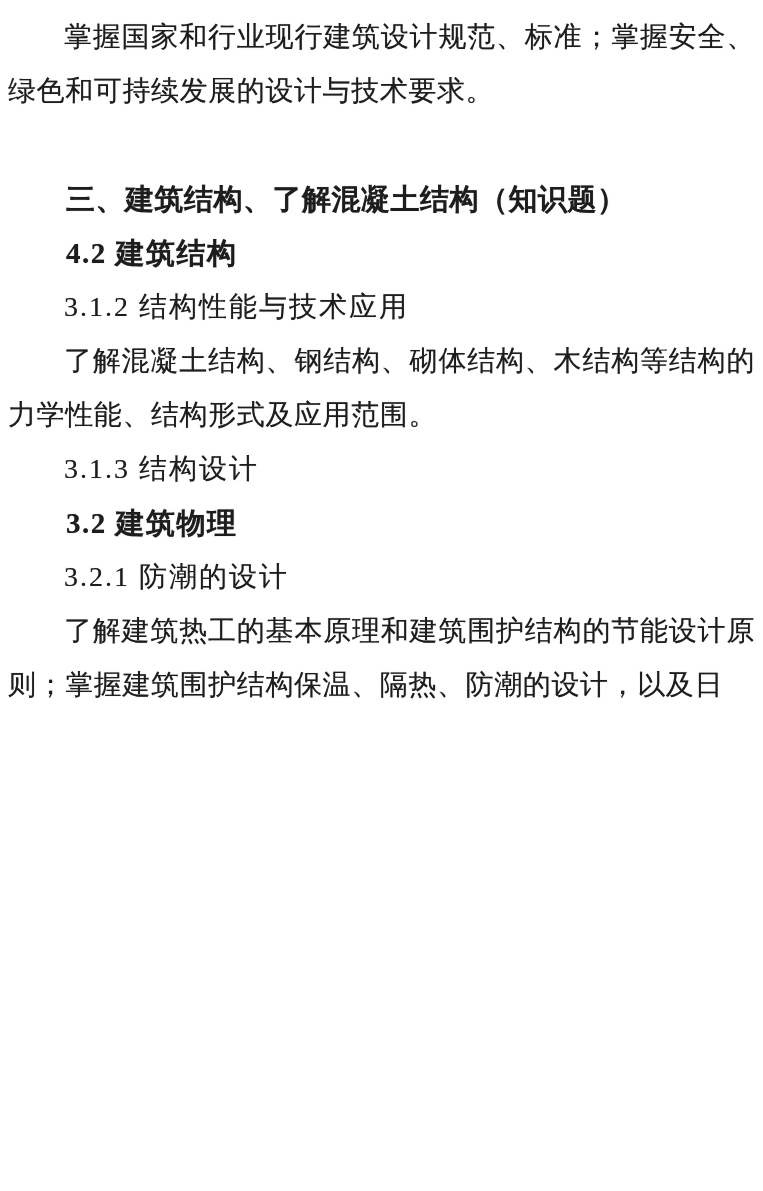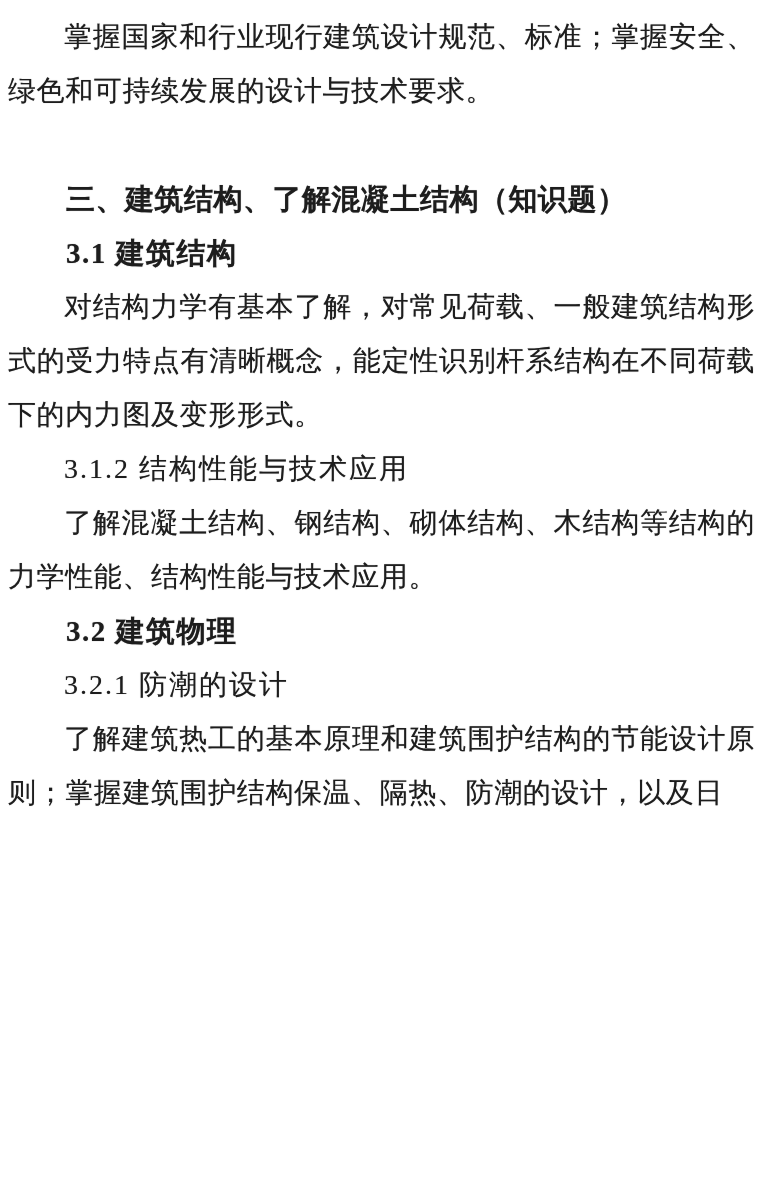--- a/index.html
+++ b/index.html
@@ -61,29 +61,29 @@
 </style>
 </head>
 <body>
 
 <div class="page">
 
   <p class="para">掌握国家和行业现行建筑设计规范、标准；掌握安全、绿色和可持续发展的设计与技术要求。</p>
 
   <h2 class="chapter-title">三、建筑结构、了解混凝土结构（知识题）</h2>
 
-  <h3 class="section-title">3.1 建筑结构</h3>
+  <h3 class="section-title">4.2 建筑结构</h3>
 
 
-  <p class="para">对结构力学有基本了解，对常见荷载、一般建筑结构形式的受力特点有清晰概念，能定性识别杆系结构在不同荷载下的内力图及变形形式。</p>
 
   <h4 class="sub-title">3.1.2 结构性能与技术应用</h4>
 
-  <p class="para">了解混凝土结构、钢结构、砌体结构、木结构等结构的力学性能、结构性能与技术应用。</p>
+  <p class="para">了解混凝土结构、钢结构、砌体结构、木结构等结构的力学性能、结构形式及应用范围。</p>
 
+  <h4 class="sub-title">3.1.3 结构设计</h4>
 
 
   <h3 class="section-title">3.2 建筑物理</h3>
 
   <h4 class="sub-title">3.2.1 防潮的设计</h4>
 
   <p class="para">了解建筑热工的基本原理和建筑围护结构的节能设计原则；掌握建筑围护结构保温、隔热、防潮的设计，以及日</p>
 
 </div>
 

